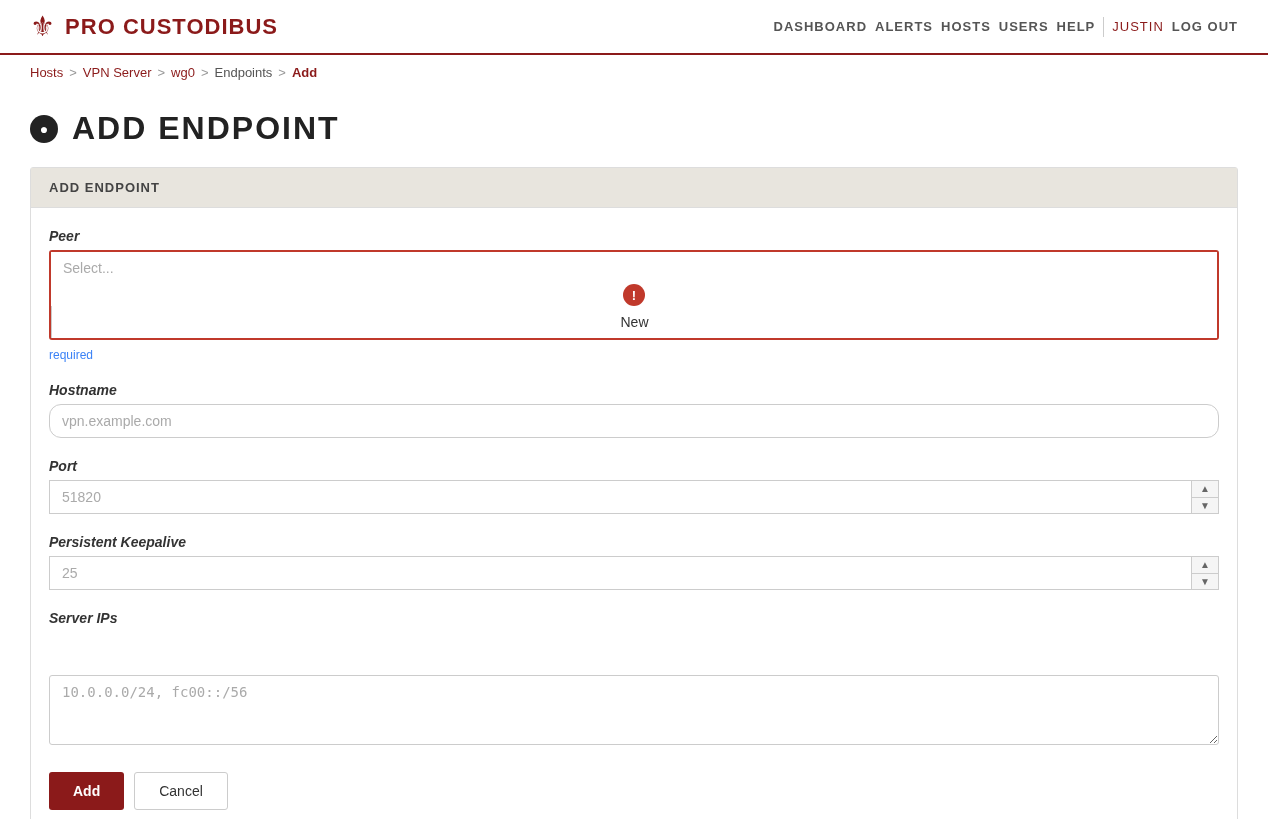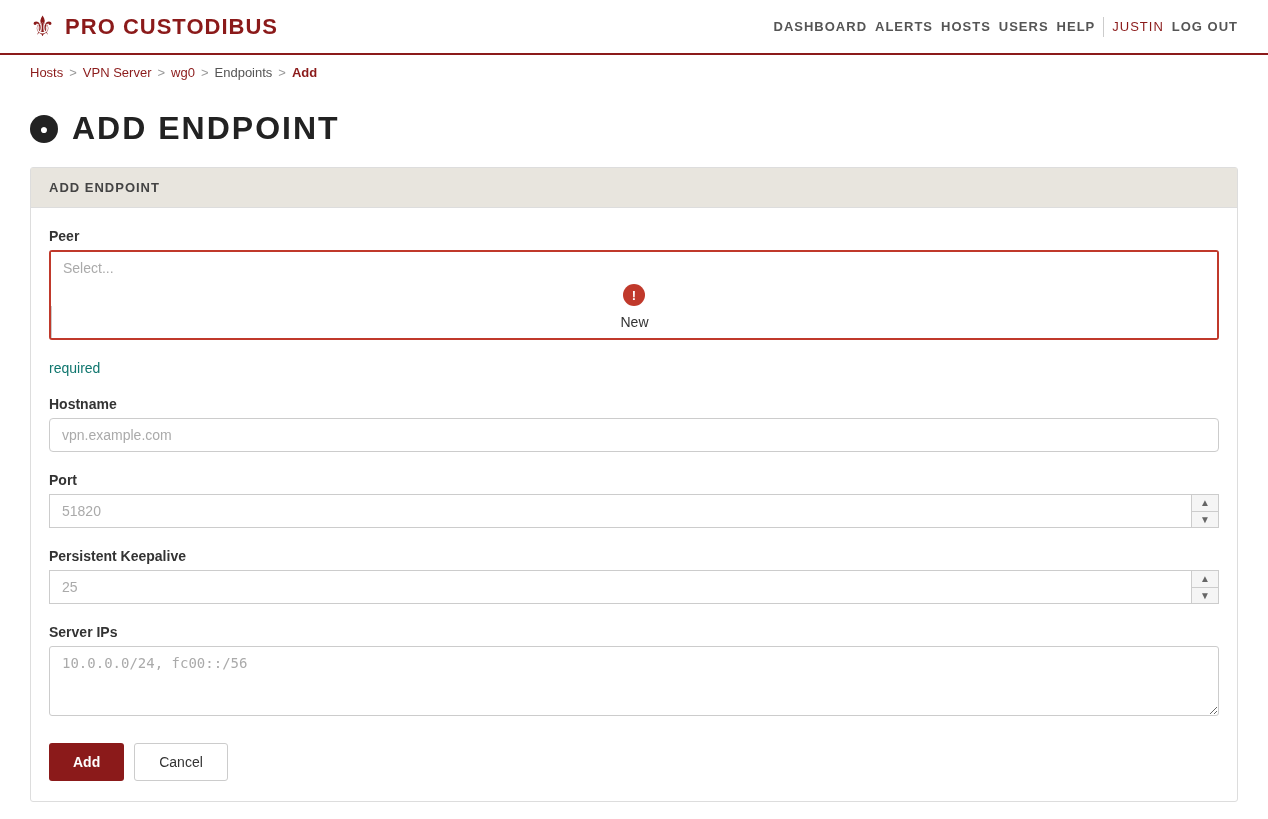--- a/index.html
+++ b/index.html
@@ -122,26 +122,27 @@
     
     .form-group {
       margin-bottom: 20px;
     }
     .form-label {
       display: block;
       font-size: 14px;
       font-weight: 600;
       color: #333;
       margin-bottom: 6px;
+      font-style: italic;
     }
     .form-input {
       width: 100%;
       padding: 8px 12px;
       border: 1px solid #ccc;
-      border-radius: 4px;
+      border-radius: 12px;
       font-size: 14px;
       color: #333;
       background: #fff;
       outline: none;
     }
     .form-input::placeholder { color: #aaa; }
     .peer-inner-select {
       flex: 1;
       padding: 8px 12px;
       border: none;
@@ -175,23 +176,23 @@
       background: #fff;
       border: none;
       border-left: 1px solid #ccc;
       font-size: 14px;
       font-weight: 500;
       color: #333;
       cursor: pointer;
     }
 
     .required-text {
-      color: #0f766e;
-      font-size: 14px;
-      margin-top: 20px;
+      color: #3b82f6;
+      font-size: 12px;
+      margin-top: 8px;
     }
 
     
     .spinner-input-wrap {
       position: relative;
       display: flex;
       align-items: stretch;
       border: 1px solid #ccc;
       border-radius: 0;
       overflow: hidden;
@@ -234,20 +235,21 @@
       width: 100%;
       padding: 8px 12px;
       border: 1px solid #ccc;
       border-radius: 3px;
       font-size: 14px;
       color: #aaa;
       background: #fff;
       min-height: 70px;
       resize: vertical;
       outline: none;
+      margin-top: 43px;
     }
     .form-textarea::placeholder { color: #aaa; }
 
     
     .btn-row {
       display: flex;
       gap: 10px;
       margin-top: 24px;
     }
     .btn-add {

